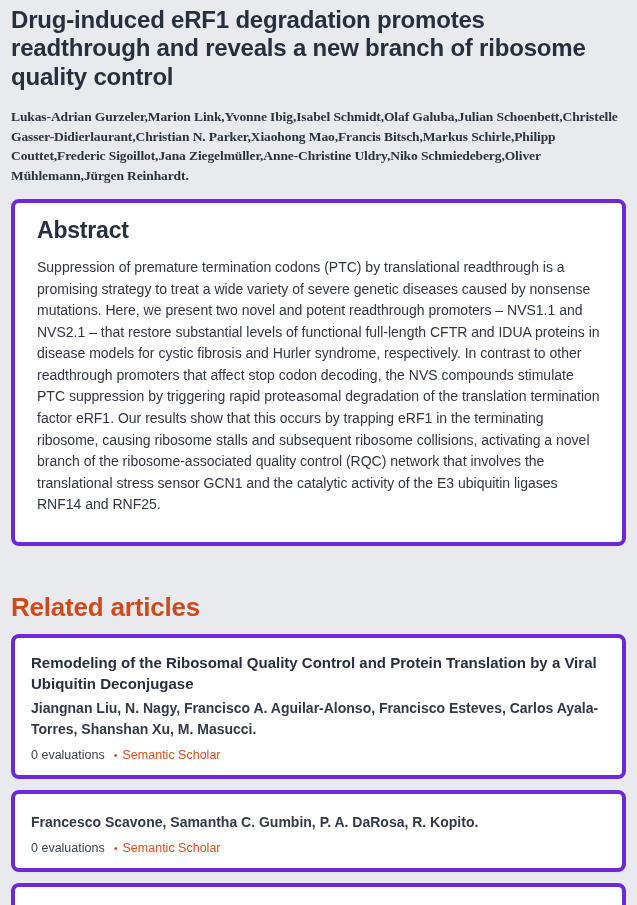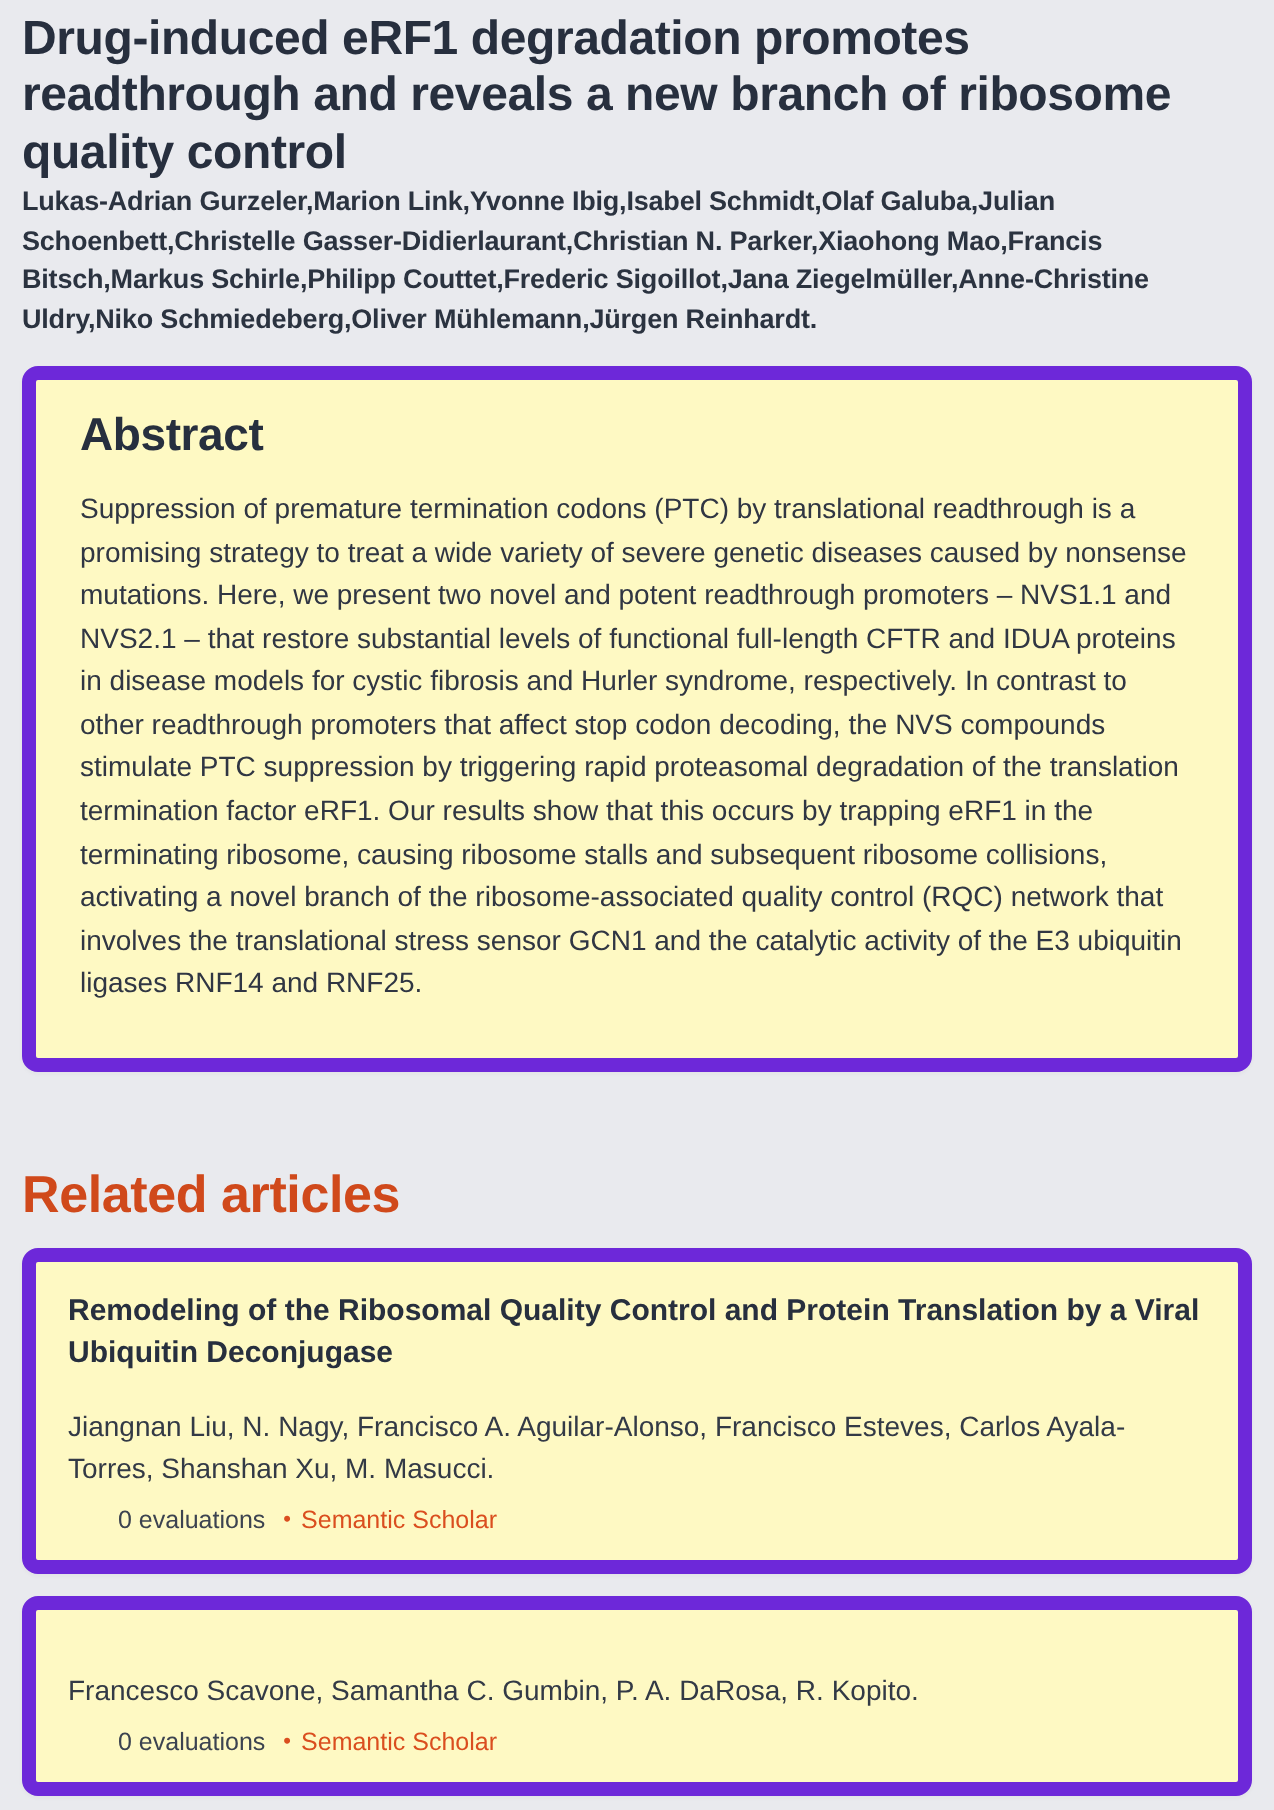--- a/index.html
+++ b/index.html
@@ -16,29 +16,31 @@
   }
   .page-title {
     font-size: 24px;
     font-weight: 700;
     line-height: 1.18;
     color: #272f3e;
     letter-spacing: -0.2px;
     margin-top: 2px;
   }
   .authors {
+    margin-top: 16px;
     font-size: 13.5px;
     font-weight: 700;
     line-height: 1.45;
     color: #2b3340;
     letter-spacing: -0.1px;
+    font-family: Liberation Serif, serif;
   }
   .card {
-    background: #fef9c3;
-    border: 7px solid #6d28d9;
+    background: #ffffff;
+    border: 4px solid #6d28d9;
     border-radius: 8px;
     box-shadow: 0 1px 2px rgba(40,45,60,0.04);
   }
   .abstract-card {
     margin-top: 14px;
     padding: 14px 22px 26px 22px;
   }
   .abstract-heading {
     font-size: 23px;
     font-weight: 700;
@@ -63,32 +65,32 @@
     padding: 14px 16px 13px 16px;
     cursor: pointer;
   }
   .related-card .article-title {
     font-size: 15px;
     font-weight: 700;
     line-height: 1.42;
     color: #272f3e;
   }
   .related-card .article-authors {
-    margin-top: 16px;
+    margin-top: 4px;
     font-size: 14px;
     line-height: 1.45;
     color: #333a46;
+    font-weight: bold;
   }
   .related-card .article-meta {
     margin-top: 9px;
     font-size: 12.5px;
     color: #3c4350;
     display: flex;
     align-items: center;
-    margin-left: 25px;
   }
   .article-meta .sep {
     color: #da4e1f;
     margin: 0 5px 0 9px;
     font-size: 11px;
   }
   .article-meta .source-link {
     color: #da4e1f;
     text-decoration: none;
     cursor: pointer;

